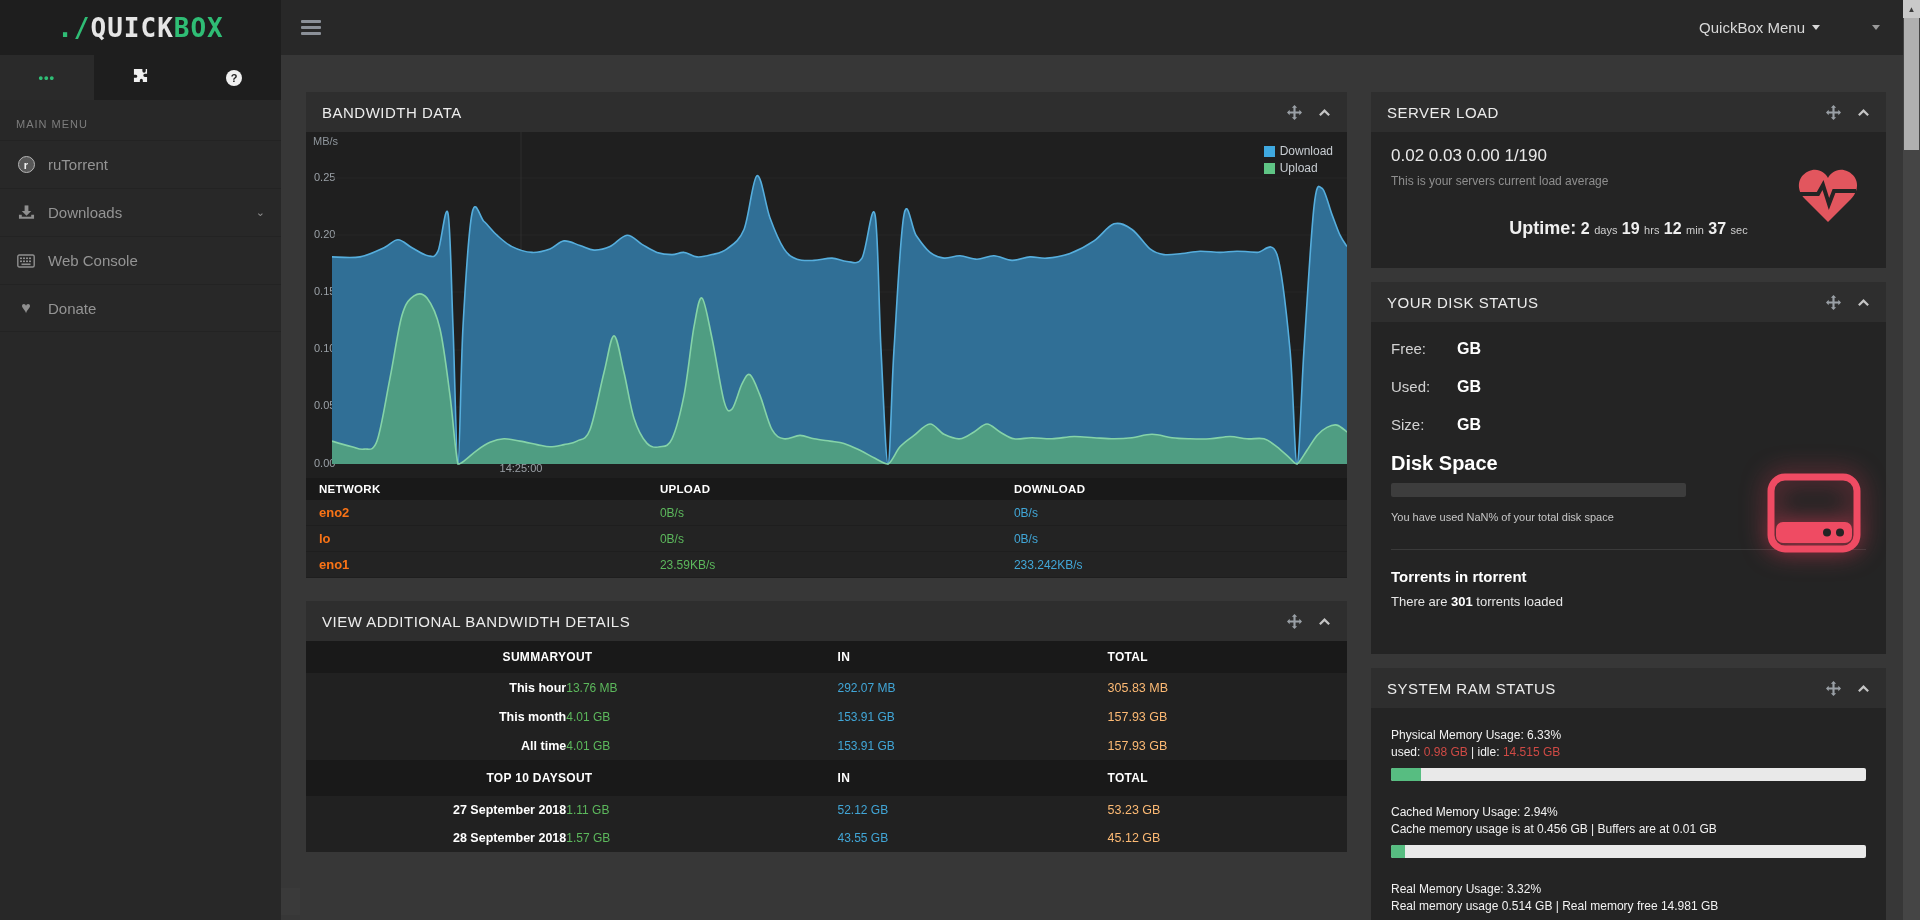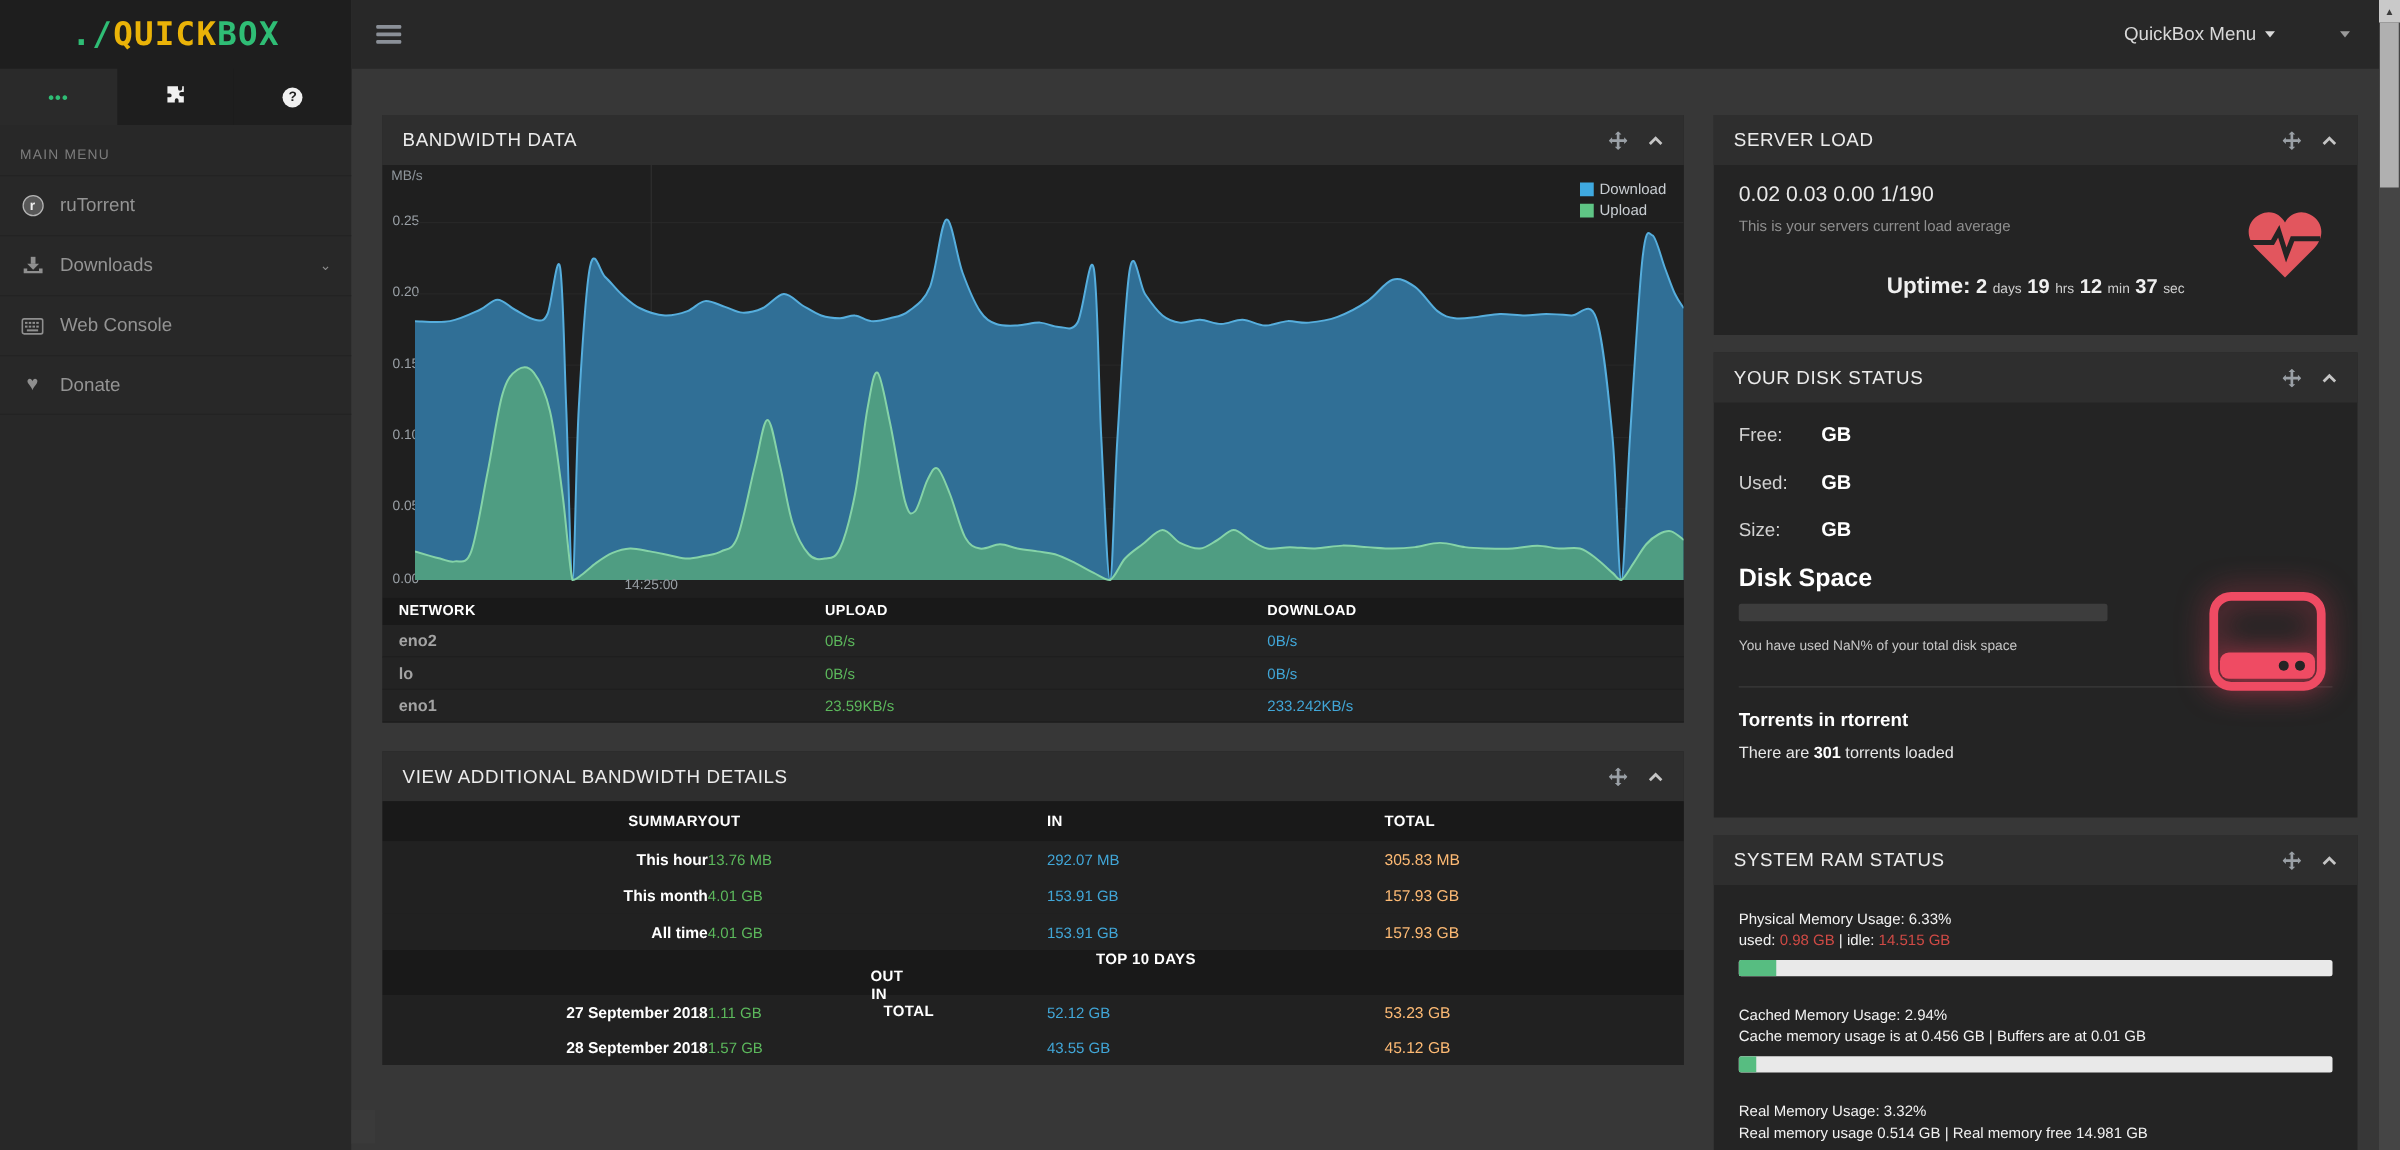--- a/index.html
+++ b/index.html
@@ -5,21 +5,21 @@
   * { margin:0; padding:0; box-sizing:border-box; }
   html,body { width:1920px; height:920px; overflow:hidden; background:#373737;
               font-family:"Liberation Sans", sans-serif; }
   .app { position:relative; width:1920px; height:920px; display:flex; }
 
   
   .sidebar { width:281px; flex:0 0 281px; background:#282828; height:100%; }
   .logo-bar { height:55px; background:#1e1e1e; display:flex; align-items:center; justify-content:center; }
   .logo { font-family:"DejaVu Sans Mono", monospace; font-size:26px; font-weight:bold; letter-spacing:1px; }
   .logo .green { color:#2fbd75; }
-  .logo .white { color:#eab308; }
+  .logo .white { color:#e5e5e5; }
   .side-tabs { display:flex; height:45px; background:#1e1e1e; }
   .side-tab { flex:1; display:flex; align-items:center; justify-content:center; background:#1e1e1e; cursor:pointer; }
   .side-tab.active { background:#2a2a2a; }
   .dots { color:#2fbd75; font-size:13px; font-weight:bold; letter-spacing:1px; }
   .qmark { width:16px; height:16px; border-radius:50%; background:#f0f0f0; color:#1e1e1e;
            font-size:11px; font-weight:bold; display:flex; align-items:center; justify-content:center; }
   .menu-label { padding:18px 16px 10px 16px; font-size:11px; letter-spacing:1px; color:#7d7d7d; }
   .menu-item { display:flex; align-items:center; gap:12px; padding:0 16px; height:48px;
                border-top:1px solid #232323; color:#949494; font-size:15px; cursor:pointer; }
   .menu-item:last-child { border-bottom:1px solid #232323; }
@@ -67,28 +67,28 @@
   .legend-item span.lg-label { font-size:12px; color:#c8cdd2; }
 
   
   .net-head, .net-row { display:flex; align-items:center; }
   .net-head { height:22px; background:#191919; }
   .net-head > div { font-size:11.5px; font-weight:bold; color:#fff; letter-spacing:0.3px; }
   .net-row { height:26px; border-bottom:1px solid #1e1e1e; background:#232323; }
   .nc1 { width:34%; padding-left:13px; }
   .nc2 { width:34%; }
   .nc3 { width:32%; }
-  .net-name { font-size:13px; font-weight:bold; color:#a3a3a3; }
+  .net-name { font-size:13px; font-weight:bold; color:#f97316; }
   .val-green { font-size:12px; color:#5cb85c; }
   .val-blue { font-size:12px; color:#41a6d7; }
 
   
   .det-head, .det-row { display:flex; align-items:center; }
   .det-head { height:32px; background:#191919; }
-  .det-head.tall { height:36px;flex-direction:column; }
+  .det-head.tall { height:36px; }
   .det-row { height:29px; background:#212121; }
   .det-row.date { height:28px; }
   .dc1 { width:25%; text-align:right; }
   .dc2 { width:25%; }
   .dc3 { width:27%; text-align:left; padding-left:11px; }
   .dc4 { width:23%; text-align:left; }
   .det-head div { font-size:12px; font-weight:bold; color:#fff; letter-spacing:0.3px; }
   .det-label { font-size:12.5px; font-weight:bold; color:#fff; }
   .det-total { font-size:12.5px; color:#fdba74; }
 

